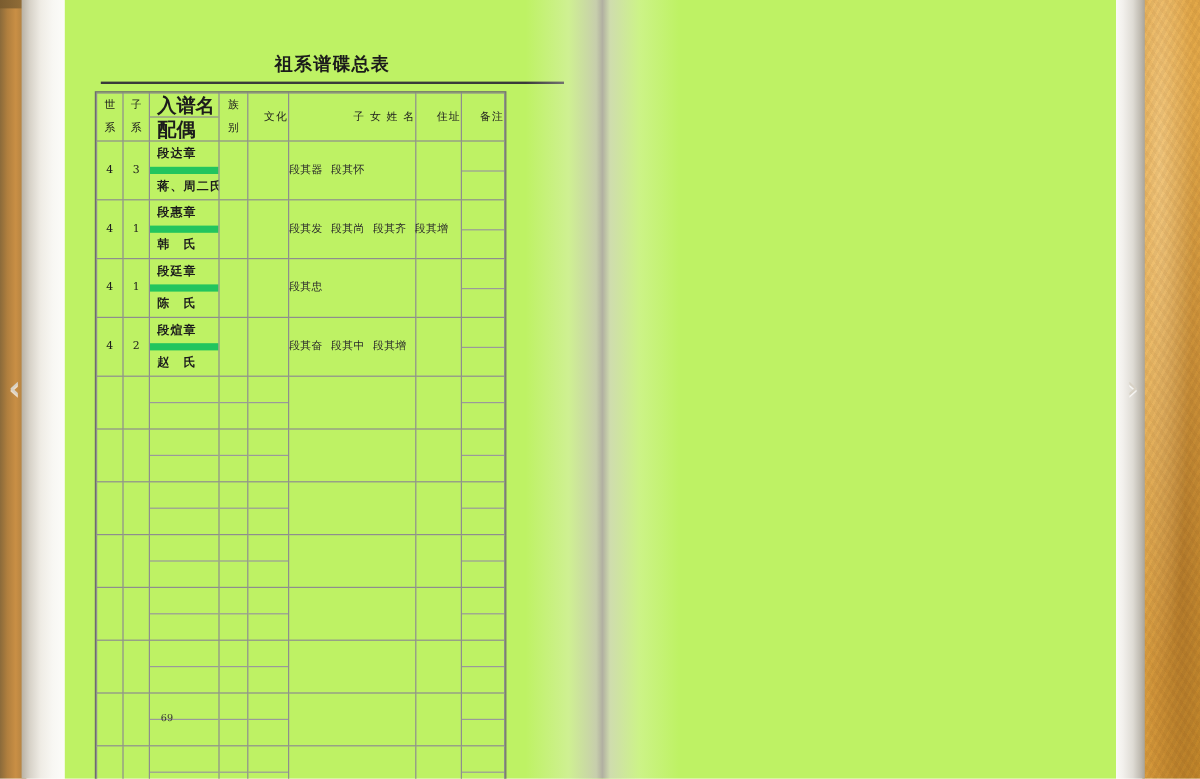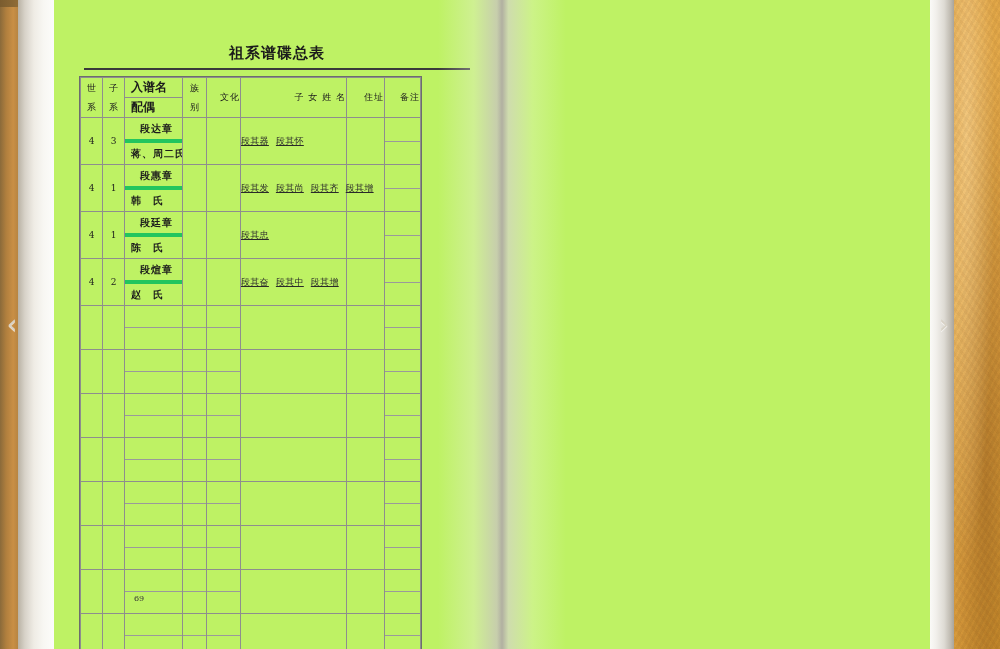--- a/index.html
+++ b/index.html
@@ -190,21 +190,21 @@
     font-size: 10px;
     font-weight: bold;
     letter-spacing: 1px;
   }
   .hdr-tall { height: 38px; }
   .hdr-split { padding: 0; }
   .hdr-split div {
     height: 19px;
     line-height: 19px;
     text-align: center;
-    font-size: 12px;
+    font-size: 16px;
     font-weight: bold;
   }
   .hdr-split div.top { border-bottom: 1px solid #8e8e8e; }
   .hdr-vert {
     text-align: center;
     font-size: 10px;
     font-weight: bold;
     line-height: 19px;
   }
   .hdr-vert span { display: block; }
@@ -220,33 +220,32 @@
   .namecell div {
     height: 21px;
     line-height: 21px;
     padding-left: 6px;
     font-size: 10px;
     font-weight: bold;
     letter-spacing: 1px;
     white-space: nowrap;
     overflow: hidden;
   }
-  .namecell div.top { border-bottom: 4px solid #22c55e; text-align: center; }
+  .namecell div.top { border-bottom: 6px solid #22c55e; }
   .spouse { letter-spacing: 3px; }
 
   .kidscell {
     height: 42px;
     padding: 3px 0 0 4px;
     vertical-align: top;
     font-size: 6.5px;
     letter-spacing: .3px;
     line-height: 11px;
     color: #2a2a2a;
     white-space: nowrap;
-    text-decoration: underline;
   }
   .kidscell span { margin-right: 7px; }
 
   .notecell { padding: 0; }
   .notecell div { height: 21px; }
   .notecell div.top { border-bottom: 1px solid #9a9a9a; }
 
   .blankcell { height: 42px; }
   .blank-split { padding: 0; }
   .blank-split div { height: 21px; }

